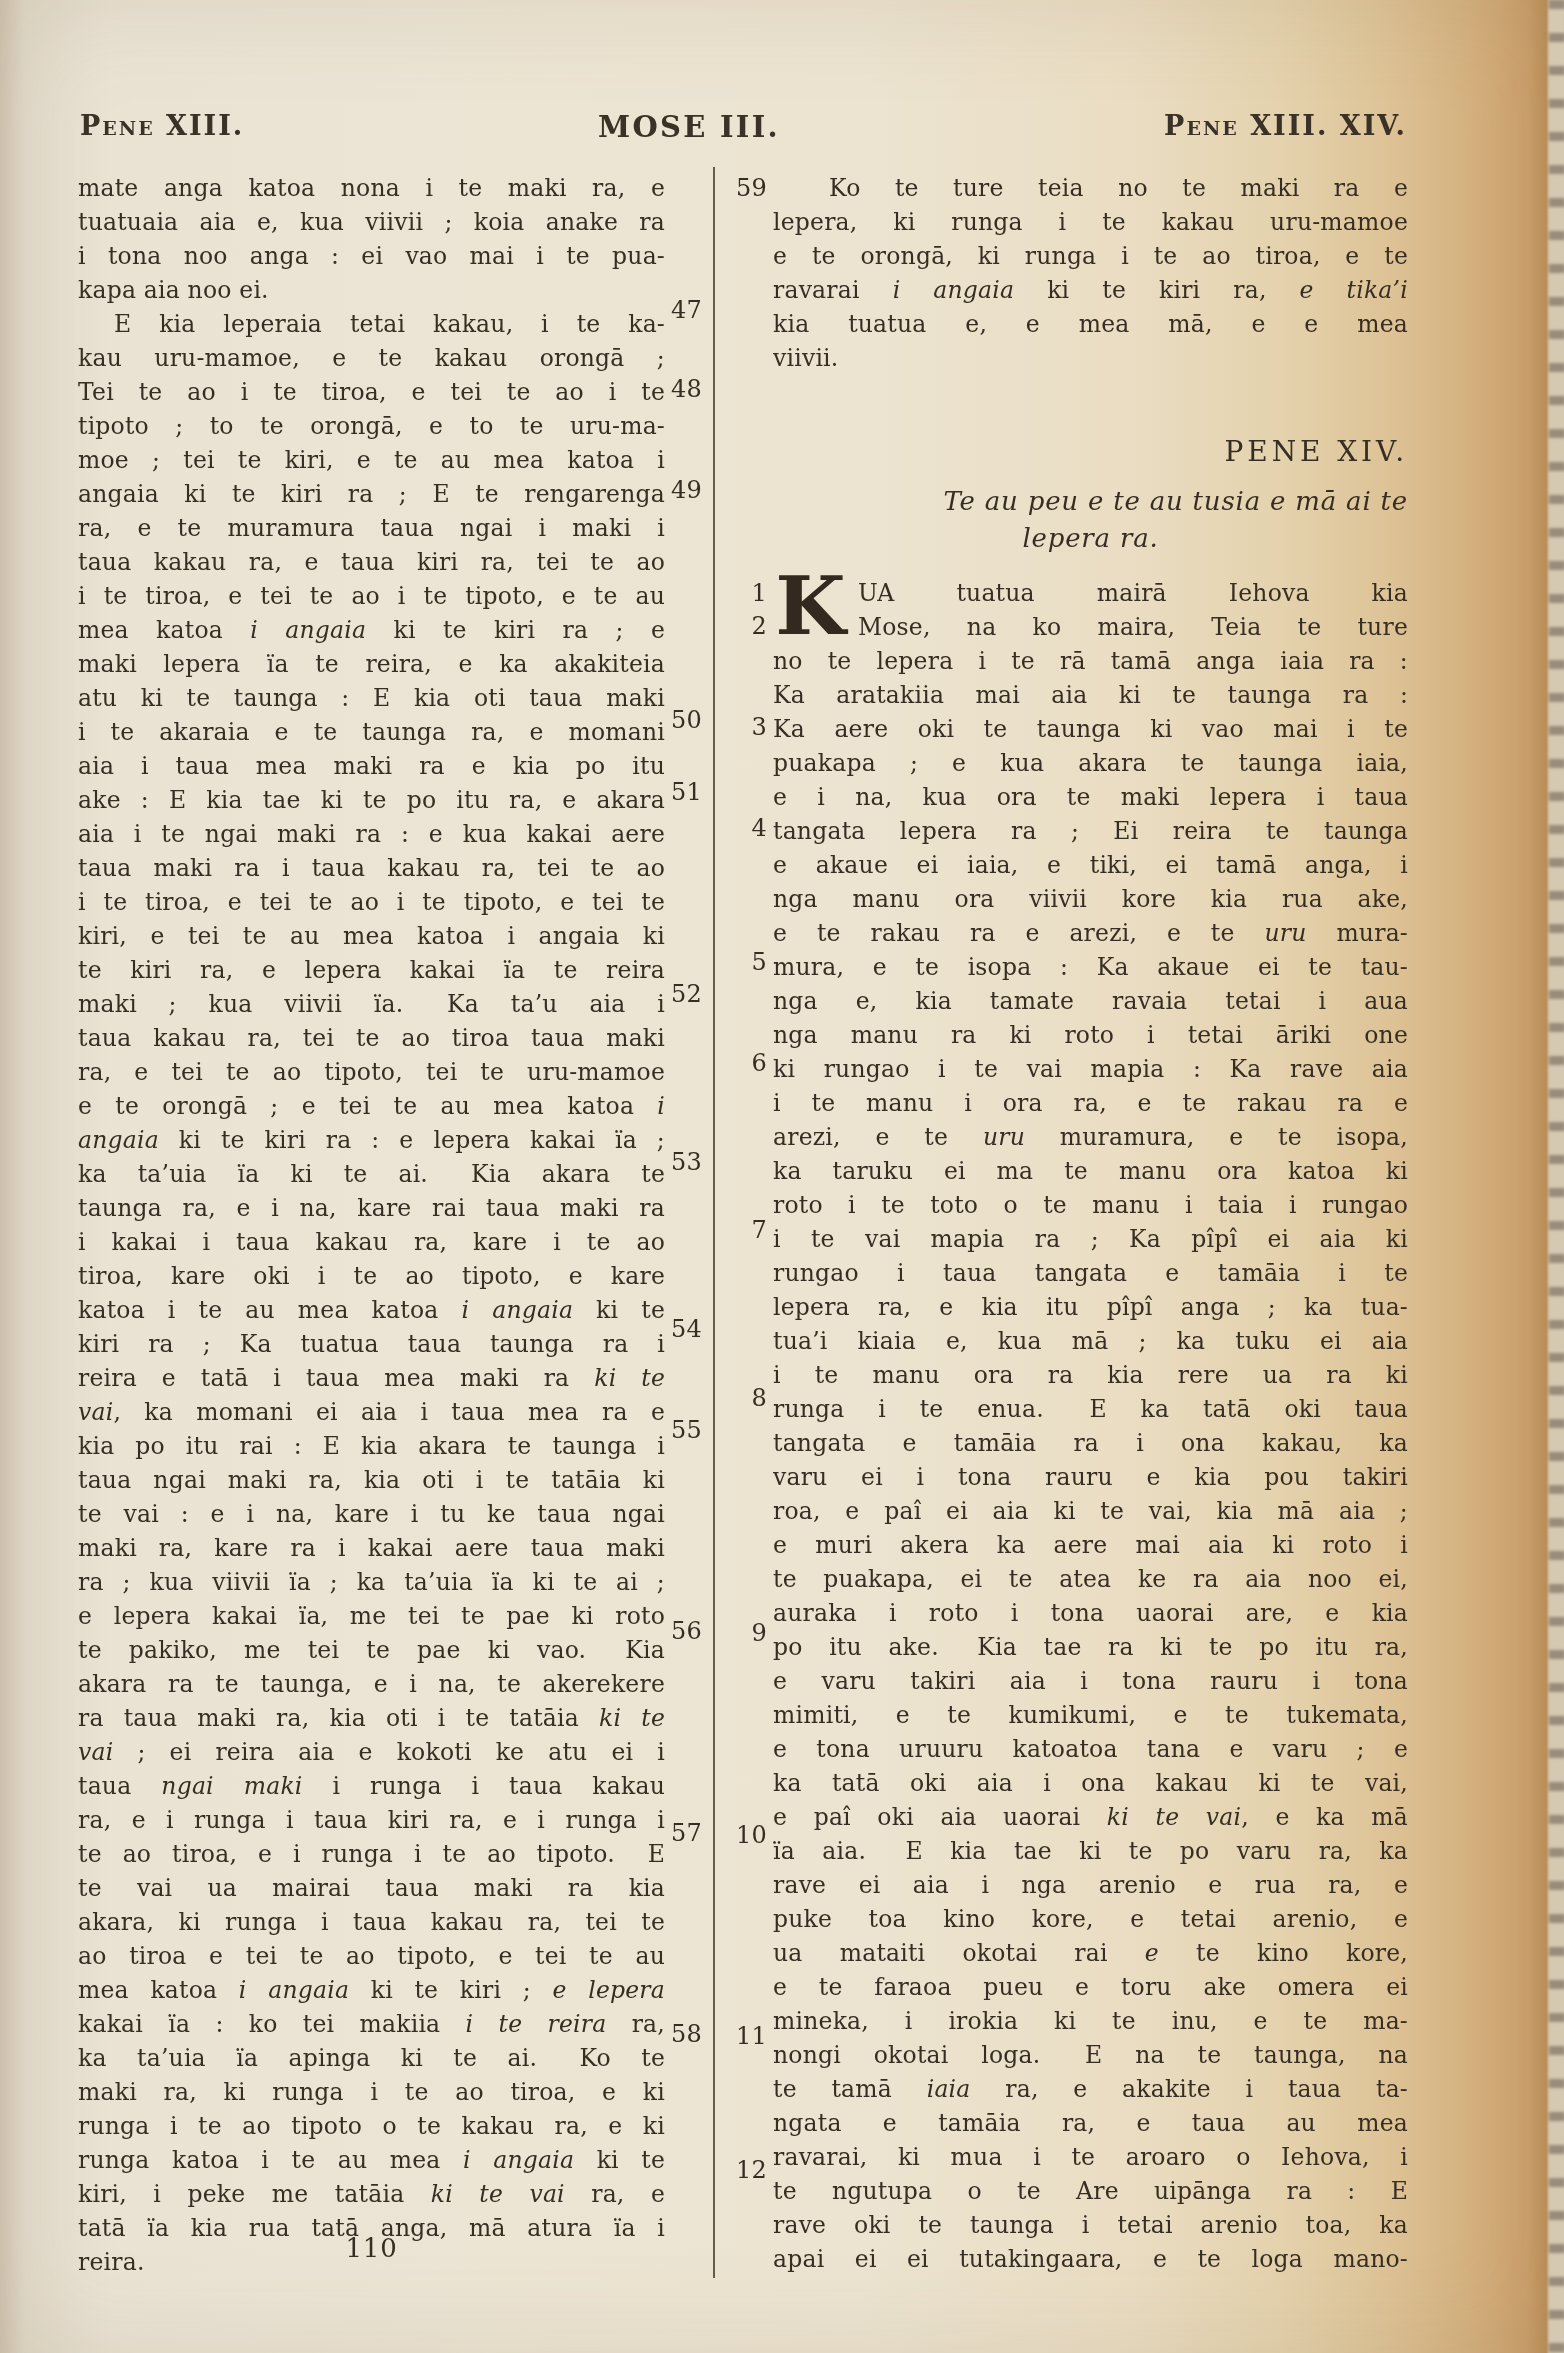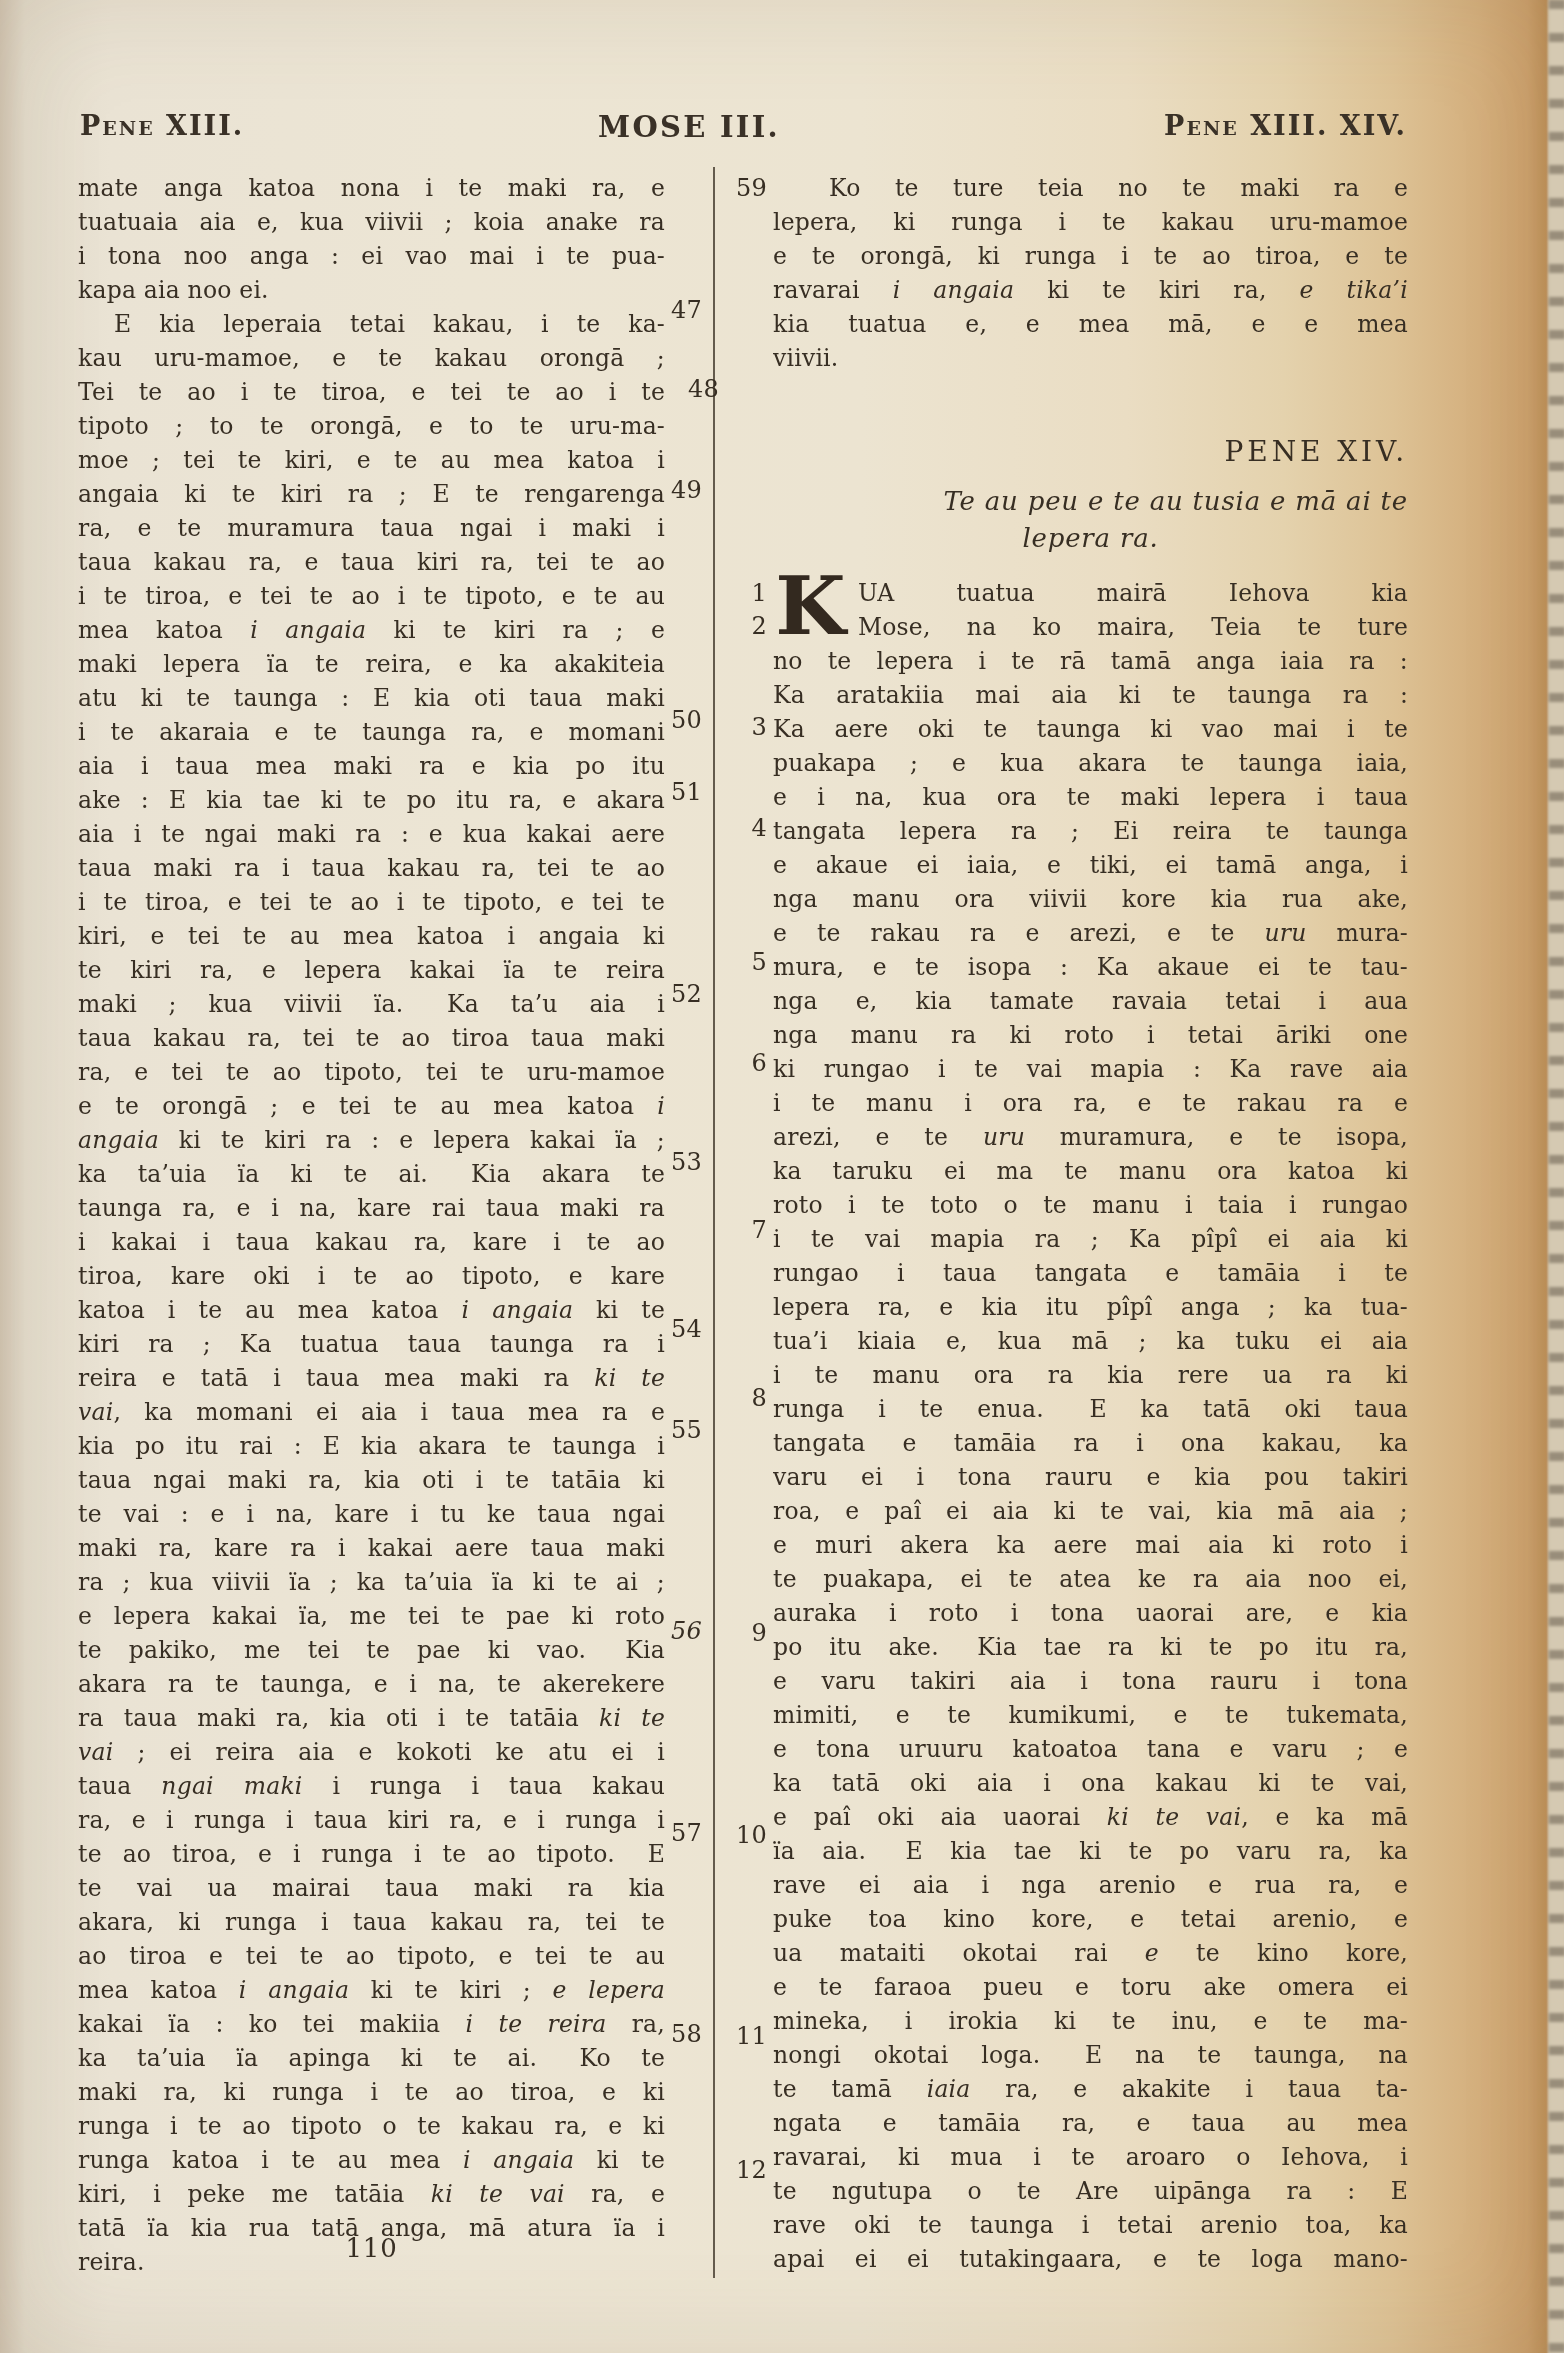--- a/index.html
+++ b/index.html
@@ -125,29 +125,29 @@
           <div class="line">ka ta’uia ïa apinga ki te ai.  Ko te</div>
           <div class="line">maki ra, ki runga i te ao tiroa, e ki</div>
           <div class="line">runga i te ao tipoto o te kakau ra, e ki</div>
           <div class="line">runga katoa i te au mea <i>i angaia</i> ki te</div>
           <div class="line">kiri, i peke me tatāia <i>ki te vai</i> ra, e</div>
           <div class="line">tatā ïa kia rua tatā anga, mā atura ïa i</div>
           <div class="line nojust">reira.</div>
         </div>
       <div class="nums nums-left">
           <div class="num" style="top: 122px;">47</div>
-          <div class="num" style="top: 201px; margin-left: 17px;">48</div>
+          <div class="num" style="top: 201px;">48</div>
           <div class="num" style="top: 302px;">49</div>
           <div class="num" style="top: 532px;">50</div>
           <div class="num" style="top: 604px;">51</div>
           <div class="num" style="top: 806px;">52</div>
           <div class="num" style="top: 974px;">53</div>
           <div class="num" style="top: 1141px;">54</div>
           <div class="num" style="top: 1242px;">55</div>
-          <div class="num" style="top: 1443px; font-style: italic;">56</div>
+          <div class="num" style="top: 1443px;">56</div>
           <div class="num" style="top: 1645px;">57</div>
           <div class="num" style="top: 1846px;">58</div>
         </div>
     </div>
 
     <div class="col col-right">
       <div class="lines">
           <div class="line" style="text-indent: 56px;">Ko te ture teia no te maki ra e</div>
           <div class="line">lepera, ki runga i te kakau uru-mamoe</div>
           <div class="line">e te orongā, ki runga i te ao tiroa, e te</div>

